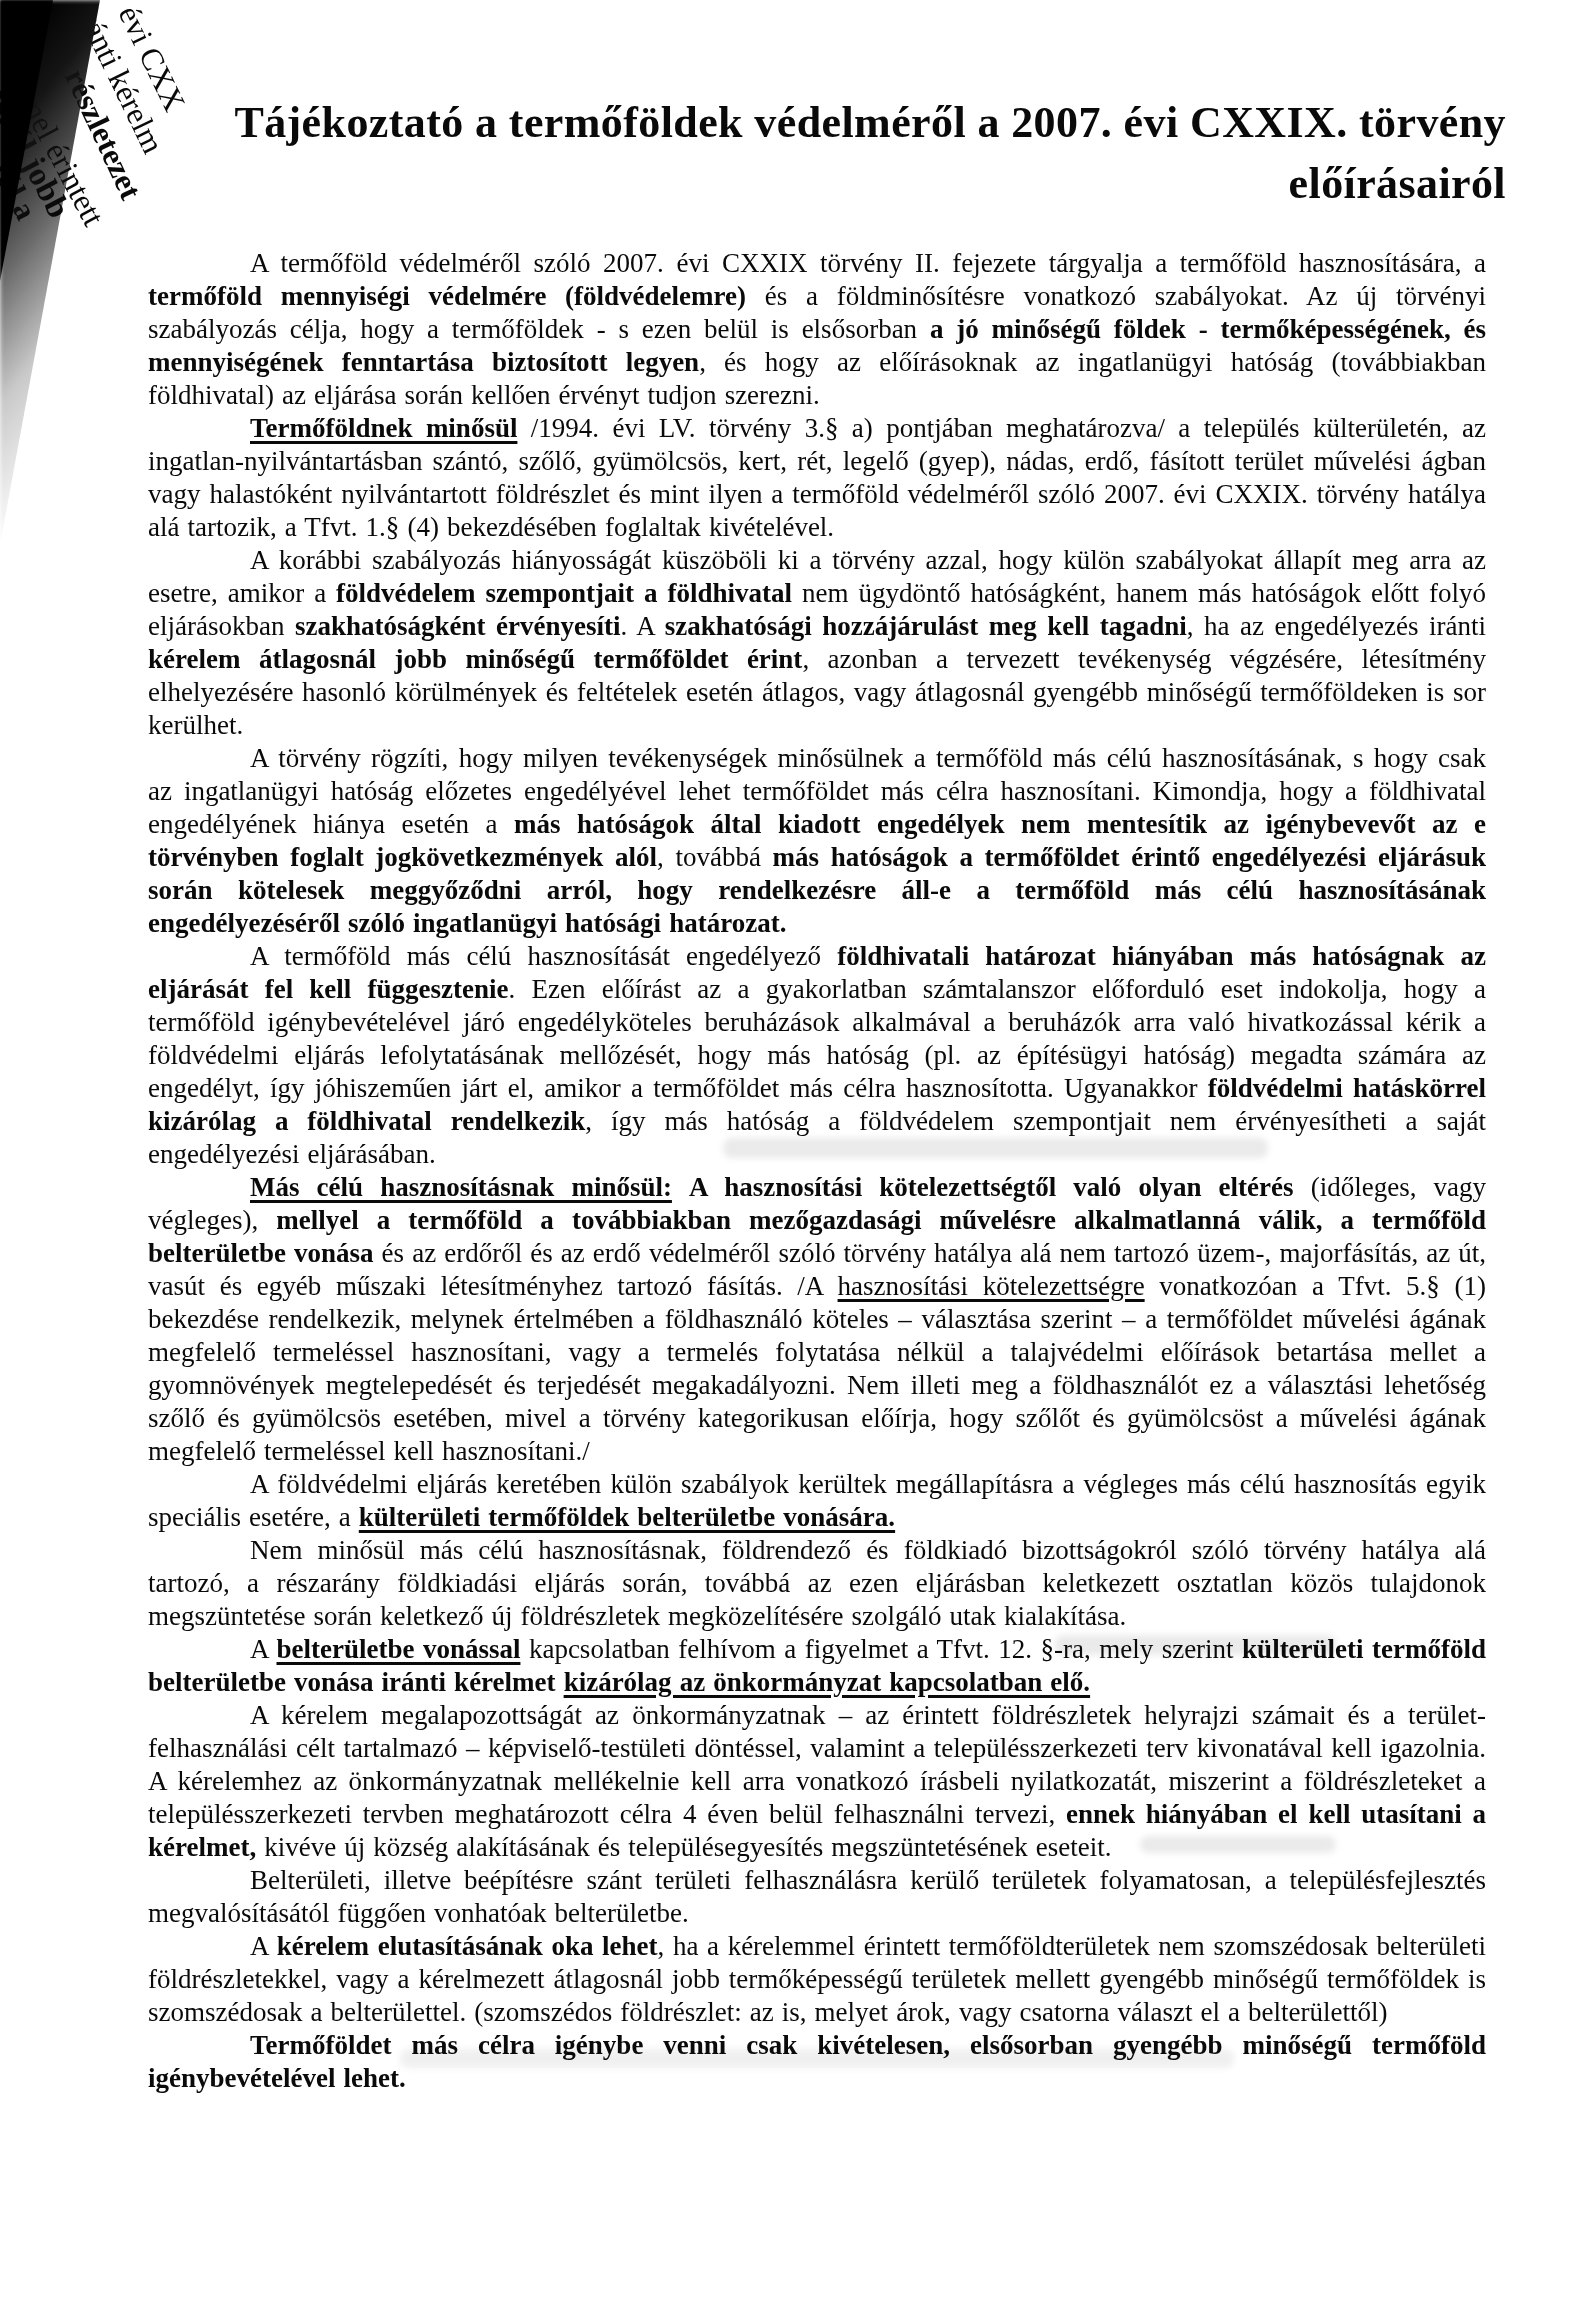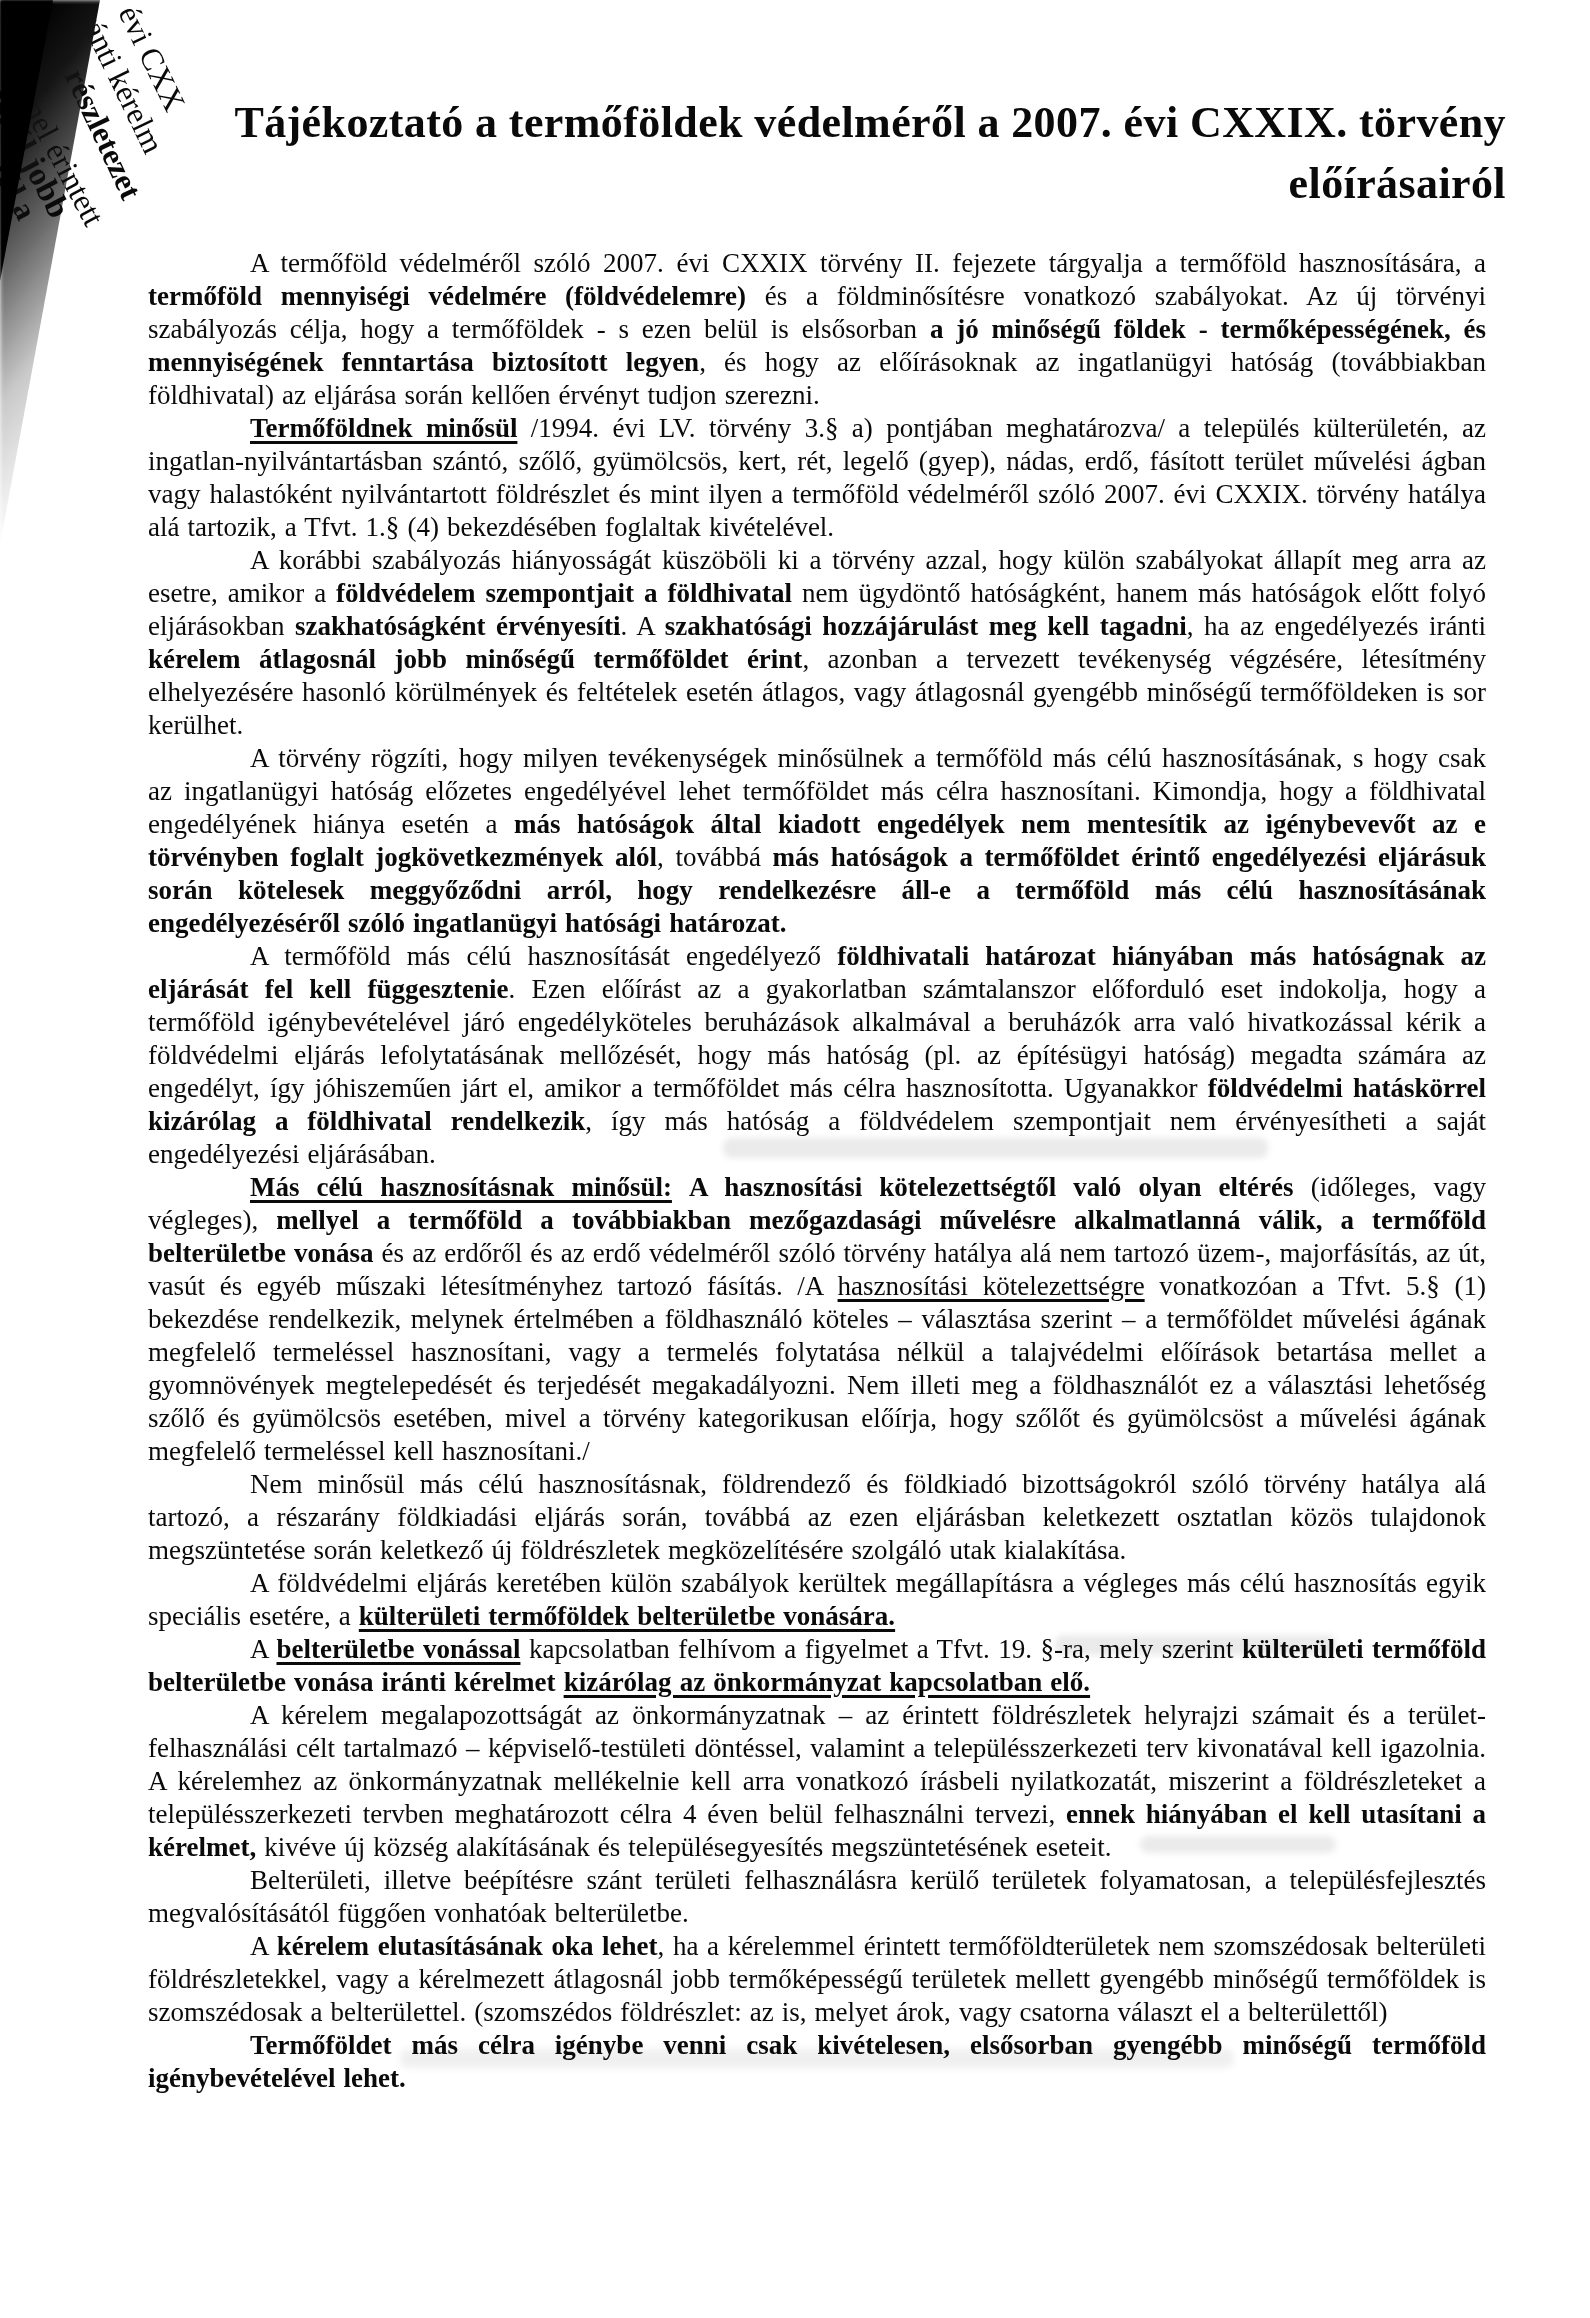--- a/index.html
+++ b/index.html
@@ -111,23 +111,23 @@
     <div>előírásairól</div>
   </div>
 
   <div class="content" id="doc-body">
       <p><span>A termőföld védelméről szóló 2007. évi CXXIX törvény II. fejezete tárgyalja a termőföld hasznosítására, a </span><span class="b">termőföld mennyiségi védelmére (földvédelemre)</span><span> és a földminősítésre vonatkozó szabályokat. Az új törvényi szabályozás célja, hogy a termőföldek - s ezen belül is elsősorban </span><span class="b">a jó minőségű földek - termőképességének, és mennyiségének fenntartása biztosított legyen</span><span>, és hogy az előírásoknak az ingatlanügyi hatóság (továbbiakban földhivatal) az eljárása során kellően érvényt tudjon szerezni.</span></p>
       <p><span class="b u">Termőföldnek minősül</span><span> /1994. évi LV. törvény 3.§ a) pontjában meghatározva/ a település külterületén, az ingatlan-nyilvántartásban szántó, szőlő, gyümölcsös, kert, rét, legelő (gyep), nádas, erdő, fásított terület művelési ágban vagy halastóként nyilvántartott földrészlet és mint ilyen a termőföld védelméről szóló 2007. évi CXXIX. törvény hatálya alá tartozik, a Tfvt. 1.§ (4) bekezdésében foglaltak kivételével.</span></p>
       <p><span>A korábbi szabályozás hiányosságát küszöböli ki a törvény azzal, hogy külön szabályokat állapít meg arra az esetre, amikor a </span><span class="b">földvédelem szempontjait a földhivatal</span><span> nem ügydöntő hatóságként, hanem más hatóságok előtt folyó eljárásokban </span><span class="b">szakhatóságként érvényesíti</span><span>. A </span><span class="b">szakhatósági hozzájárulást meg kell tagadni</span><span>, ha az engedélyezés iránti </span><span class="b">kérelem átlagosnál jobb minőségű termőföldet érint</span><span>, azonban a tervezett tevékenység végzésére, létesítmény elhelyezésére hasonló körülmények és feltételek esetén átlagos, vagy átlagosnál gyengébb minőségű termőföldeken is sor kerülhet.</span></p>
       <p><span>A törvény rögzíti, hogy milyen tevékenységek minősülnek a termőföld más célú hasznosításának, s hogy csak az ingatlanügyi hatóság előzetes engedélyével lehet termőföldet más célra hasznosítani. Kimondja, hogy a földhivatal engedélyének hiánya esetén a </span><span class="b">más hatóságok által kiadott engedélyek nem mentesítik az igénybevevőt az e törvényben foglalt jogkövetkezmények alól</span><span>, továbbá </span><span class="b">más hatóságok a termőföldet érintő engedélyezési eljárásuk során kötelesek meggyőződni arról, hogy rendelkezésre áll-e a termőföld más célú hasznosításának engedélyezéséről szóló ingatlanügyi hatósági határozat.</span></p>
       <p><span>A termőföld más célú hasznosítását engedélyező </span><span class="b">földhivatali határozat hiányában más hatóságnak az eljárását fel kell függesztenie</span><span>. Ezen előírást az a gyakorlatban számtalanszor előforduló eset indokolja, hogy a termőföld igénybevételével járó engedélyköteles beruházások alkalmával a beruházók arra való hivatkozással kérik a földvédelmi eljárás lefolytatásának mellőzését, hogy más hatóság (pl. az építésügyi hatóság) megadta számára az engedélyt, így jóhiszeműen járt el, amikor a termőföldet más célra hasznosította. Ugyanakkor </span><span class="b">földvédelmi hatáskörrel kizárólag a földhivatal rendelkezik</span><span>, így más hatóság a földvédelem szempontjait nem érvényesítheti a saját engedélyezési eljárásában.</span></p>
       <p><span class="b u">Más célú hasznosításnak minősül:</span><span> </span><span class="b">A hasznosítási kötelezettségtől való olyan eltérés</span><span> (időleges, vagy végleges), </span><span class="b">mellyel a termőföld a továbbiakban mezőgazdasági művelésre alkalmatlanná válik, a termőföld belterületbe vonása</span><span> és az erdőről és az erdő védelméről szóló törvény hatálya alá nem tartozó üzem-, majorfásítás, az út, vasút és egyéb műszaki létesítményhez tartozó fásítás. /A </span><span class="u">hasznosítási kötelezettségre</span><span> vonatkozóan a Tfvt. 5.§ (1) bekezdése rendelkezik, melynek értelmében a földhasználó köteles – választása szerint – a termőföldet művelési ágának megfelelő termeléssel hasznosítani, vagy a termelés folytatása nélkül a talajvédelmi előírások betartása mellet a gyomnövények megtelepedését és terjedését megakadályozni. Nem illeti meg a földhasználót ez a választási lehetőség szőlő és gyümölcsös esetében, mivel a törvény kategorikusan előírja, hogy szőlőt és gyümölcsöst a művelési ágának megfelelő termeléssel kell hasznosítani./</span></p>
+      <p><span>A földvédelmi eljárás keretében külön szabályok kerültek megállapításra a végleges más célú hasznosítás egyik speciális esetére, a </span><span class="b u">külterületi termőföldek belterületbe vonására.</span></p>
       <p><span>Nem minősül más célú hasznosításnak, földrendező és földkiadó bizottságokról szóló törvény hatálya alá tartozó, a részarány földkiadási eljárás során, továbbá az ezen eljárásban keletkezett osztatlan közös tulajdonok megszüntetése során keletkező új földrészletek megközelítésére szolgáló utak kialakítása.</span></p>
-      <p><span>A földvédelmi eljárás keretében külön szabályok kerültek megállapításra a végleges más célú hasznosítás egyik speciális esetére, a </span><span class="b u">külterületi termőföldek belterületbe vonására.</span></p>
-      <p><span>A </span><span class="b u">belterületbe vonással</span><span> kapcsolatban felhívom a figyelmet a Tfvt. 19. §-ra, mely szerint </span><span class="b">külterületi termőföld belterületbe vonása iránti kérelmet </span><span class="b u">kizárólag az önkormányzat kapcsolatban elő.</span></p>
+      <p><span>A </span><span class="b u">belterületbe vonással</span><span> kapcsolatban felhívom a figyelmet a Tfvt. 12. §-ra, mely szerint </span><span class="b">külterületi termőföld belterületbe vonása iránti kérelmet </span><span class="b u">kizárólag az önkormányzat kapcsolatban elő.</span></p>
       <p><span>A kérelem megalapozottságát az önkormányzatnak – az érintett földrészletek helyrajzi számait és a terület-felhasználási célt tartalmazó – képviselő-testületi döntéssel, valamint a településszerkezeti terv kivonatával kell igazolnia. A kérelemhez az önkormányzatnak mellékelnie kell arra vonatkozó írásbeli nyilatkozatát, miszerint a földrészleteket a településszerkezeti tervben meghatározott célra 4 éven belül felhasználni tervezi, </span><span class="b">ennek hiányában el kell utasítani a kérelmet,</span><span> kivéve új község alakításának és településegyesítés megszüntetésének eseteit.</span></p>
       <p><span>Belterületi, illetve beépítésre szánt területi felhasználásra kerülő területek folyamatosan, a településfejlesztés megvalósításától függően vonhatóak belterületbe.</span></p>
       <p><span>A </span><span class="b">kérelem elutasításának oka lehet</span><span>, ha a kérelemmel érintett termőföldterületek nem szomszédosak belterületi földrészletekkel, vagy a kérelmezett átlagosnál jobb termőképességű területek mellett gyengébb minőségű termőföldek is szomszédosak a belterülettel. (szomszédos földrészlet: az is, melyet árok, vagy csatorna választ el a belterülettől)</span></p>
       <p><span class="b">Termőföldet más célra igénybe venni csak kivételesen, elsősorban gyengébb minőségű termőföld igénybevételével lehet.</span></p>
     </div>
 
 </div>
 
 
 </body></html>

